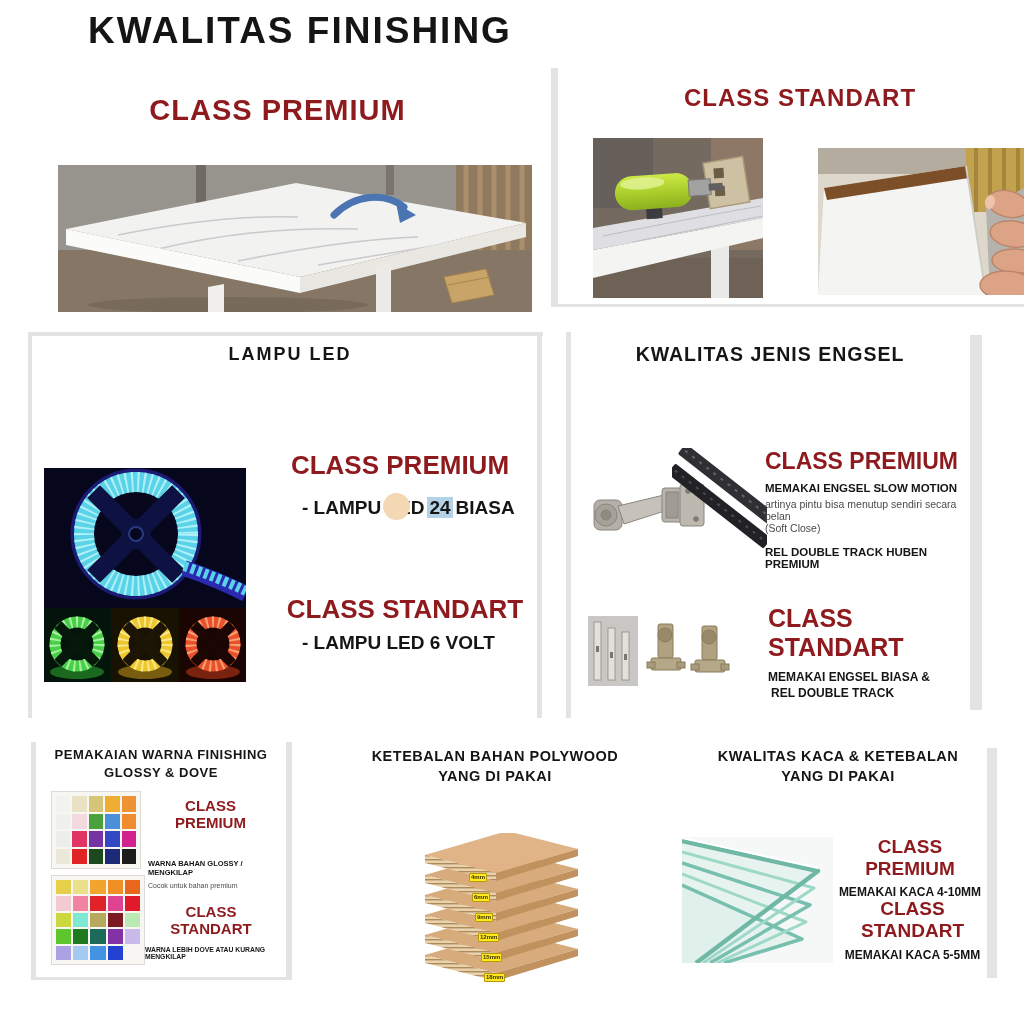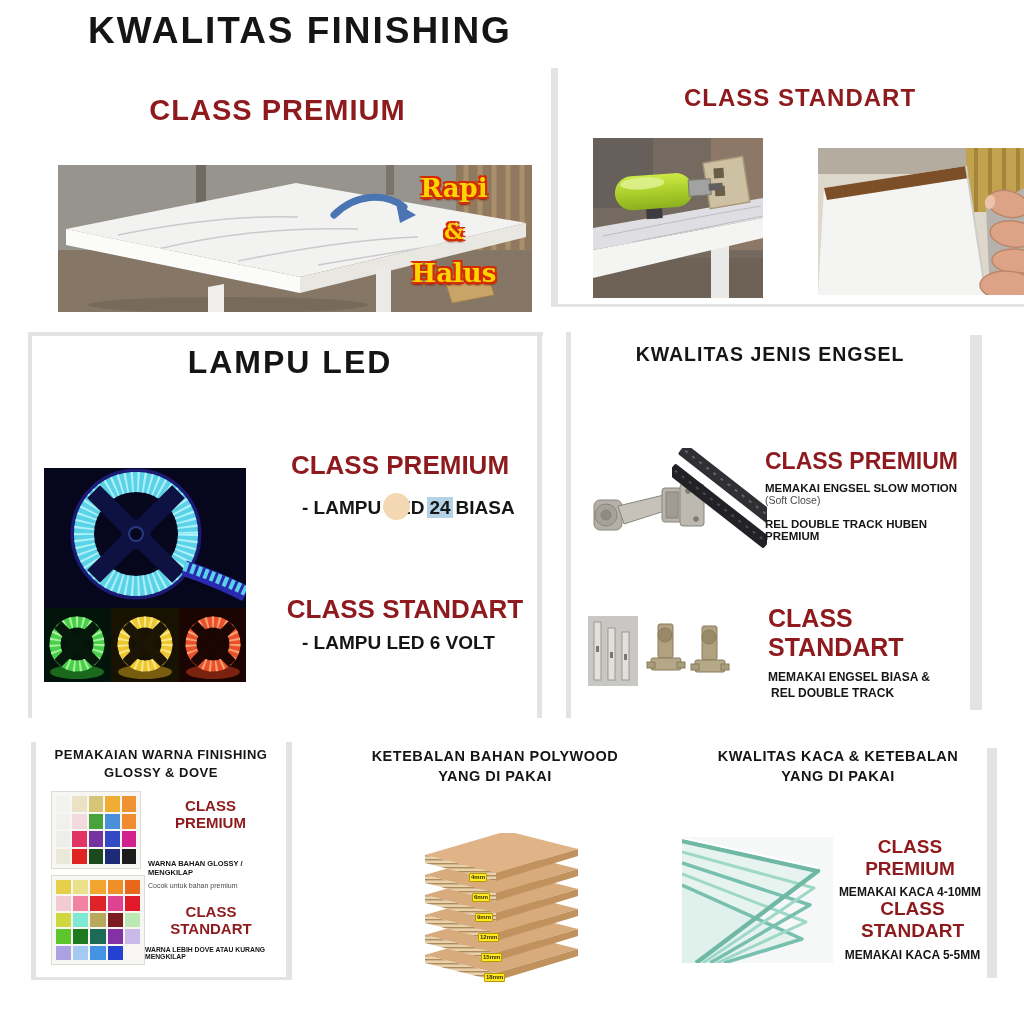--- a/index.html
+++ b/index.html
@@ -68,25 +68,20 @@
       <polygon points="318,101 333,98 333,147 318,147" fill="#eceae6"></polygon>
       <polygon points="386,112 428,104 436,130 394,138" fill="#c8a468" stroke="#a9864e" stroke-width="1"></polygon>
       <line x1="390" y1="120" x2="432" y2="112" stroke="#a9864e" stroke-width="1"></line>
     </svg>
 
     <svg class="abs" style="left:272px;top:24px;" width="90" height="40" viewBox="0 0 90 40">
       <path d="M4,26 C25,5 55,3 74,18" fill="none" stroke="#4a74b2" stroke-width="7" stroke-linecap="round"></path>
       <polygon points="66,14 86,26 70,34" fill="#4a74b2"></polygon>
     </svg>
 
-    <div class="annot" style="left:350px;top:2px;width:92px;">
-      <span>Rapi</span><br>
-      <span class="amp">&amp;</span><br>
-      <span>Halus</span>
-    </div>
   </div>
 
   <div class="bar" style="left:551px;top:68px;width:7px;height:238px;"></div>
   <div class="bar" style="left:551px;top:304px;width:473px;height:3px;"></div>
 
   <div class="abs red ctr" style="left:600px;top:84px;width:400px;font-size:24px;letter-spacing:1px;">CLASS STANDART</div>
 
   <div class="photo" style="left:593px;top:138px;width:170px;height:160px;">
     <svg width="170" height="160" viewBox="0 0 170 160">
       <rect x="0" y="0" width="170" height="160" fill="#746a60"></rect>
@@ -143,21 +138,21 @@
         <ellipse cx="188" cy="137" rx="26" ry="14"></ellipse>
       </g>
       <ellipse cx="172" cy="54" rx="5" ry="7" fill="#eec3ab" transform="rotate(14 172 54)"></ellipse>
     </svg>
   </div>
 
   <div class="bar" style="left:28px;top:332px;width:515px;height:4px;"></div>
   <div class="bar" style="left:28px;top:332px;width:4px;height:386px;"></div>
   <div class="bar" style="left:537px;top:332px;width:5px;height:386px;"></div>
 
-  <div class="abs blk ctr" style="left:90px;top:344px;width:400px;font-size:32px;letter-spacing:2px;">LAMPU LED</div>
+  <div class="abs blk ctr" style="left:90px;top:344px;width:400px;font-size:18px;letter-spacing:2px;">LAMPU LED</div>
 
   <div class="photo" style="left:44px;top:468px;width:202px;height:214px;">
     <svg width="202" height="214" viewBox="0 0 202 214">
       <rect x="0" y="0" width="202" height="140" fill="#06061c"></rect>
       <g transform="translate(92,66)">
         <circle r="63" fill="none" stroke="#2a2ab0" stroke-width="5" opacity="0.6"></circle>
         <circle r="52" fill="none" stroke="#5ad2e8" stroke-width="20"></circle>
         <circle r="52" fill="none" stroke="#aef0f8" stroke-width="20" stroke-dasharray="2 4"></circle>
         <g fill="#0d1242">
           <rect x="-9" y="-60" width="18" height="120" transform="rotate(45)"></rect>
@@ -245,20 +240,21 @@
         <line x1="-10" y1="34" x2="104" y2="34" stroke="#63636b" stroke-width="2" stroke-dasharray="3 6"></line>
         <rect x="-10" y="50" width="122" height="13" rx="2" fill="#222226"></rect>
         <line x1="-6" y1="56" x2="108" y2="56" stroke="#4a4a52" stroke-width="2" stroke-dasharray="3 6"></line>
       </g>
     </svg>
   </div>
 
   <div class="abs" style="left:765px;top:448px;width:215px;">
     <div class="red" style="font-size:23px;">CLASS PREMIUM</div>
     <div class="blk" style="font-size:11.5px;margin-top:7px;">MEMAKAI ENGSEL SLOW MOTION</div>
+    <div class="small-desc" style="font-size:10.5px;margin-top:4px;">artinya pintu bisa menutup sendiri secara pelan</div>
     <div class="small-desc" style="font-size:10.5px;">(Soft Close)</div>
     <div class="blk" style="font-size:11.5px;margin-top:12px;">REL  DOUBLE TRACK HUBEN PREMIUM</div>
   </div>
 
   <div class="photo" style="left:588px;top:616px;width:50px;height:70px;">
     <svg width="50" height="70" viewBox="0 0 50 70">
       <rect x="0" y="0" width="50" height="70" fill="#c9c7c3"></rect>
       <g fill="#e2e0da" stroke="#8e8c86" stroke-width="0.8">
         <rect x="6" y="6" width="7" height="58"></rect>
         <rect x="20" y="12" width="7" height="52"></rect>

